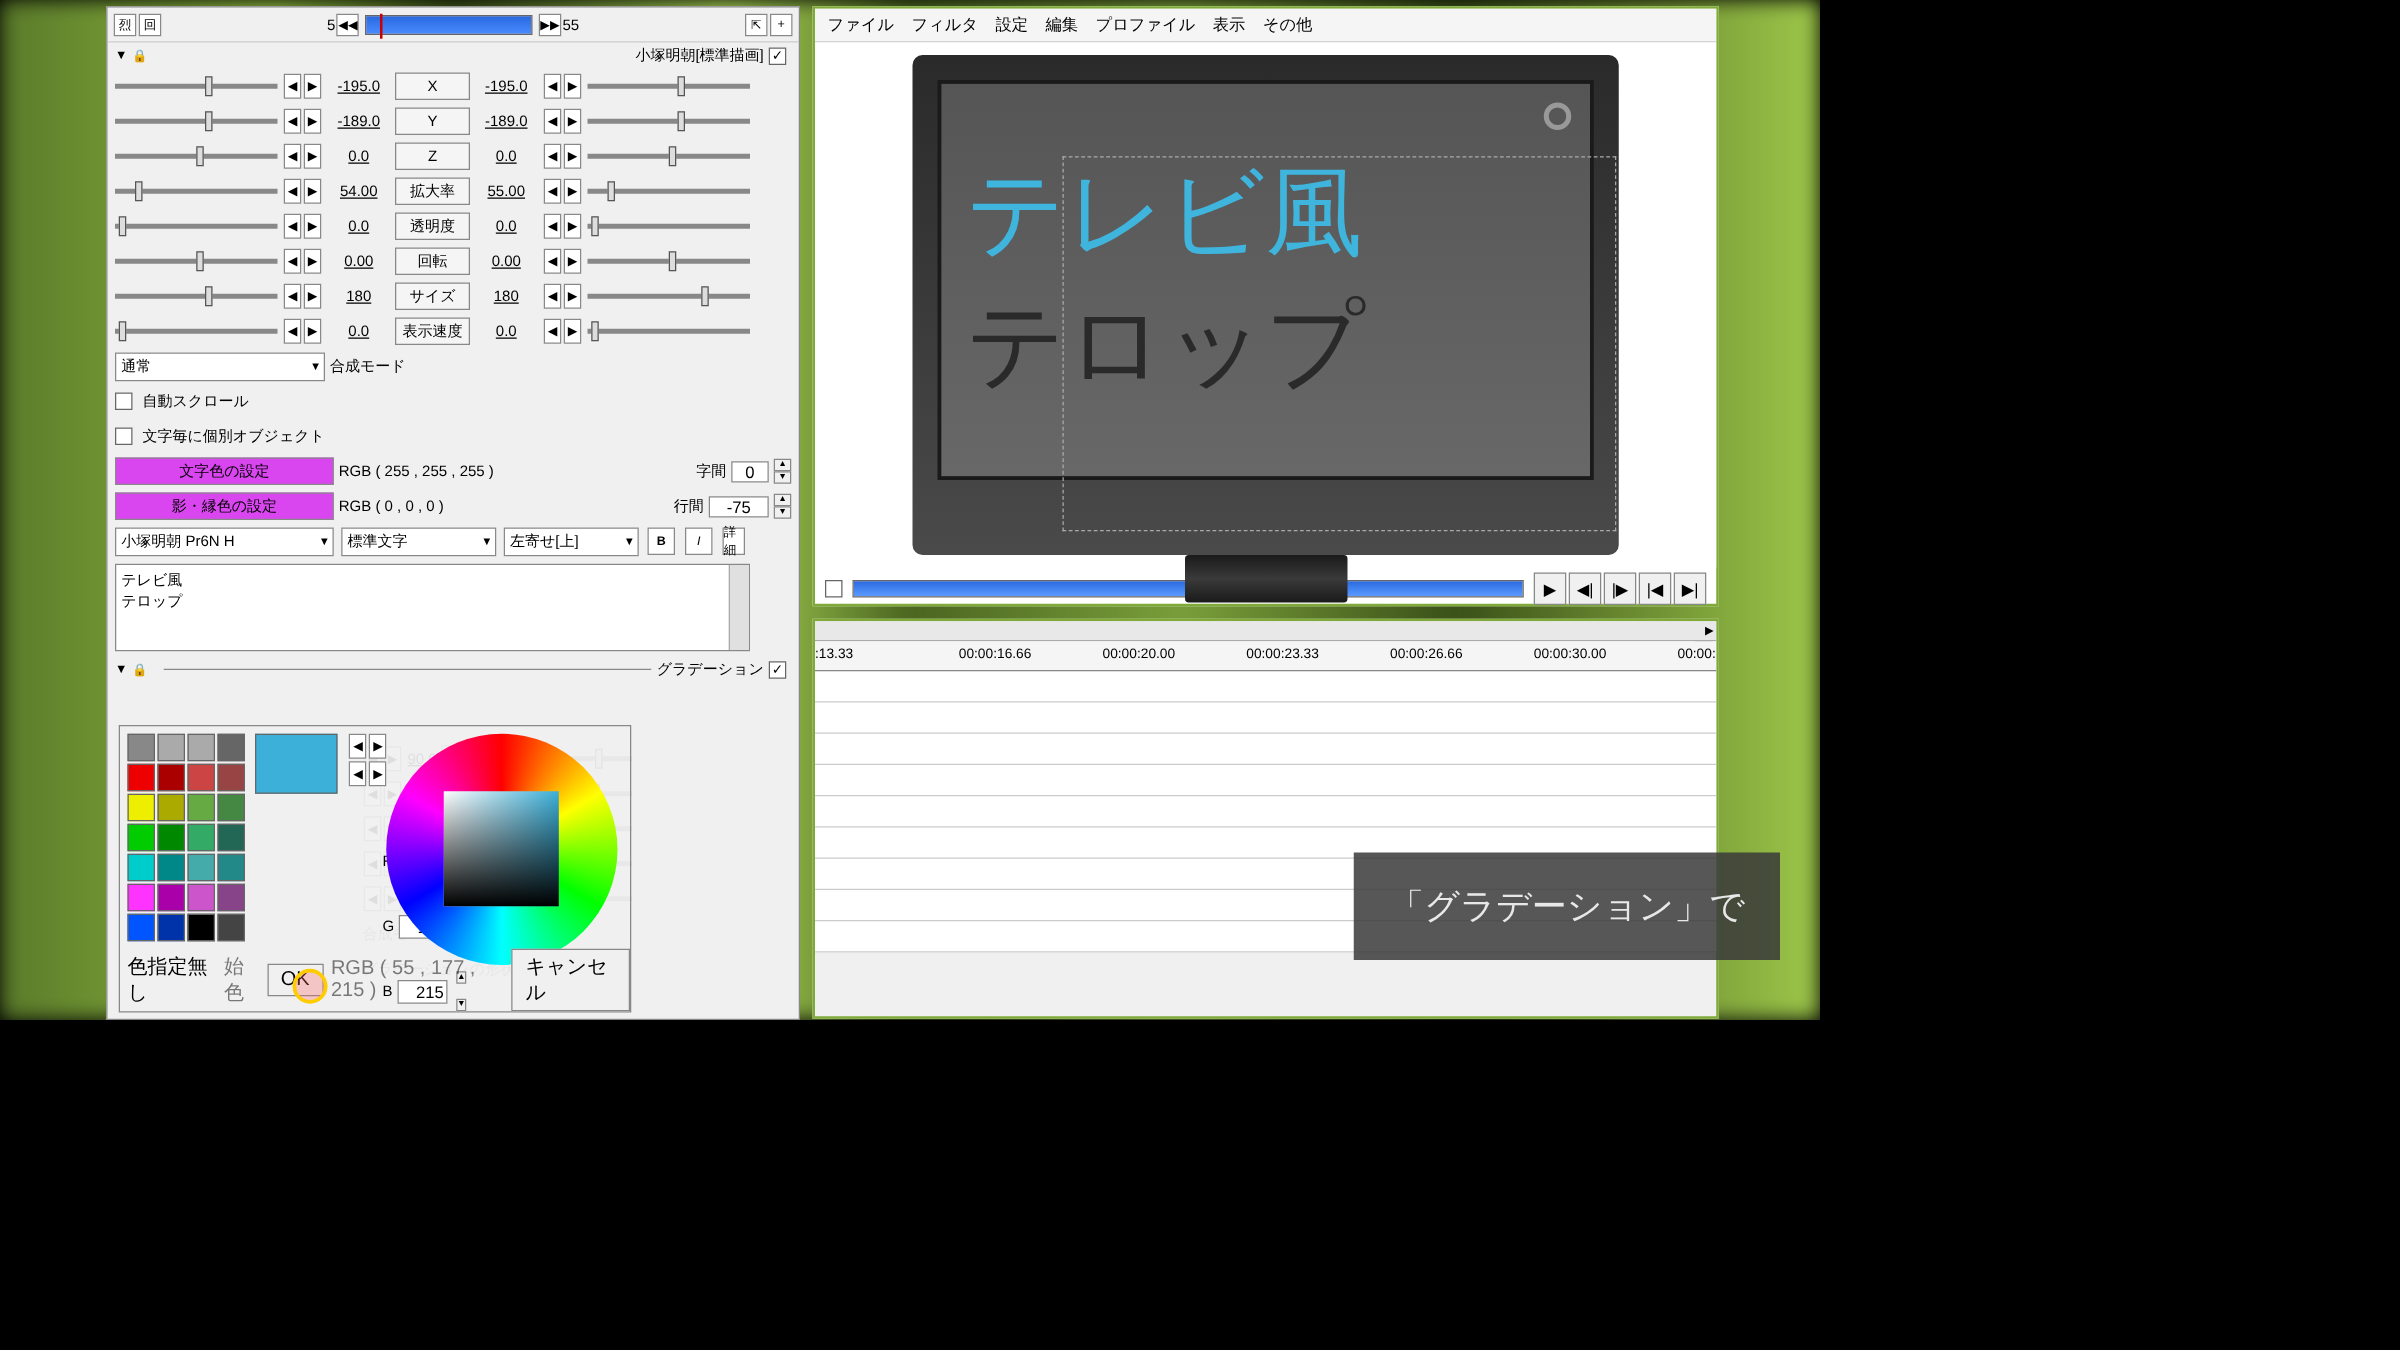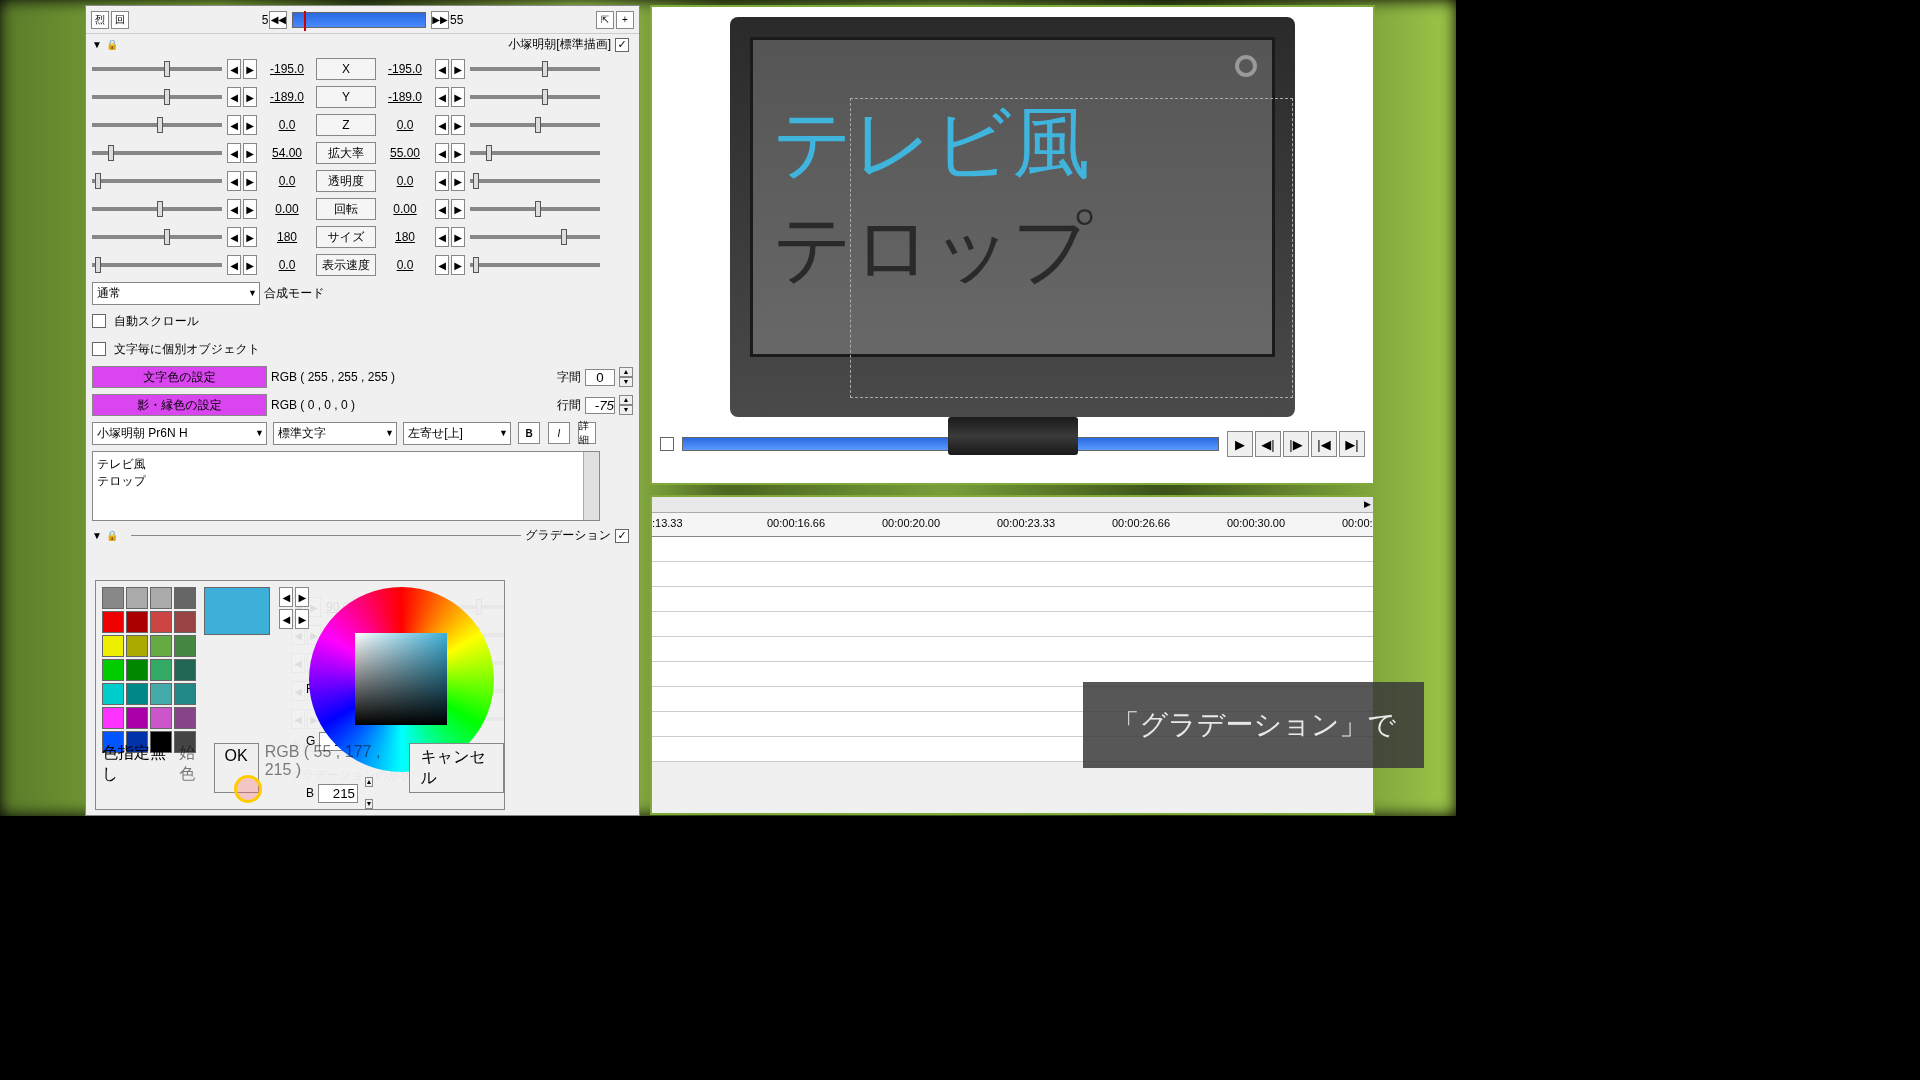--- a/index.html
+++ b/index.html
@@ -49,21 +49,21 @@
 .color-picker { position:absolute; left:95px; top:580px; width:410px; height:230px; background:rgba(240,240,240,0.9); border:1px solid #888; padding:6px; }
 .cp-swatches { display:grid; grid-template-columns:repeat(4,22px); gap:2px; float:left; }
 .cp-sw { width:22px; height:22px; border:1px solid #666; }
 .cp-preview { width:66px; height:48px; background:#3cb0d8; border:1px solid #666; margin-left:8px; display:inline-block; vertical-align:top; }
 .cp-rgb { position:absolute; left:210px; top:80px; font-size:12px; }
 .cp-rgb div { display:flex; align-items:center; gap:4px; margin:4px 0; }
 .cp-rgb input { width:40px; border:1px solid #888; text-align:right; padding:1px 2px; }
 .cp-wheel { position:absolute; right:10px; top:6px; width:185px; height:185px; border-radius:50%; background:conic-gradient(red,yellow,lime,cyan,blue,magenta,red); }
 .cp-sq { position:absolute; top:46px; left:46px; width:92px; height:92px; background:linear-gradient(to right,#fff,#3cb0d8); }
 .cp-sq::after { content:""; position:absolute; inset:0; background:linear-gradient(to bottom,transparent,#000); }
-.cp-btns { position:absolute; bottom:16px; left:6px; display:flex; gap:6px; }
+.cp-btns { position:absolute; bottom:0; left:6px; display:flex; gap:6px; align-items:center; }
 .cp-btn { padding:3px 10px; border:1px solid #888; background:#f0f0f0; }
 .eyedrop { width:18px; height:18px; border:1px solid #888; background:#fff; }
 .grad-panel { position:absolute; left:290px; top:593px; width:215px; opacity:0.75; font-size:12px; }
 .grad-panel .param-row { height:28px; padding:0; }
 .grad-panel .pbtn { width:48px; background:rgba(245,245,245,0.8); }
 .grad-panel .val { width:38px; }
 .caption { position:absolute; right:32px; bottom:48px; background:rgba(58,58,58,0.85); color:#e8e8e8; padding:18px 28px; font-size:28px; line-height:1.8; font-family:"Meiryo",sans-serif; }
 .tl-close { position:absolute; top:3px; right:3px; width:14px; height:14px; border:1px solid #888; background:#f88; font-size:10px; text-align:center; line-height:12px; }
 .hl { position:absolute; left:138px; bottom:6px; width:28px; height:28px; border:3px solid #fc0; border-radius:50%; background:rgba(255,100,100,0.3); }
 </style>
@@ -275,21 +275,21 @@
     <div class="spinner">
         <div class="s">▲</div>
         <div class="s">▼</div>
       </div>
   </div>
   <div class="param-row">
     <div class="color-btn">影・縁色の設定</div>
     <span>RGB ( 0 , 0 , 0 )</span>
     <span style="flex:1"></span>
     <span>行間</span>
-    <input style="width: 30px; border: 1px solid rgb(136, 136, 136); text-align: right; font-style: italic;" value="-75">
+    <input style="width: 48px; border: 1px solid rgb(136, 136, 136); text-align: center;" value="-75">
     <div class="spinner">
         <div class="s">▲</div>
         <div class="s">▼</div>
       </div>
   </div>
   <div class="param-row" style="gap:6px">
     <div class="combo" style="width:175px">
         <span>小塚明朝 Pr6N H</span>
         <span class="dd">▼</span>
       </div>
@@ -403,20 +403,29 @@
       <div class="param-row" style="opacity:0.6">
         <span>合成モード</span>
       </div>
       <div class="param-row" style="opacity:0.6">
         <span>グラデーションの形状</span>
       </div>
     </div>
 </div>
 
 <div class="preview-win">
+  <div class="pv-menu" id="pv-menu">
+      <span>ファイル</span>
+      <span>フィルタ</span>
+      <span>設定</span>
+      <span>編集</span>
+      <span>プロファイル</span>
+      <span>表示</span>
+      <span>その他</span>
+    </div>
   <div class="pv-canvas">
     <div class="tv">
       <div class="tv-screen">
         <div class="tv-sel"></div>
         <div class="tv-dot"></div>
         <div class="tv-txt1">テレビ風</div>
         <div class="tv-txt2">テロップ</div>
       </div>
       <div class="tv-stand"></div>
     </div>

